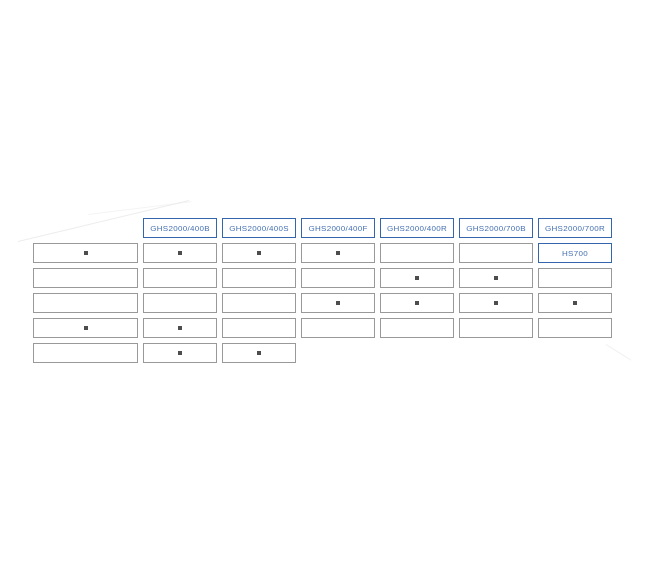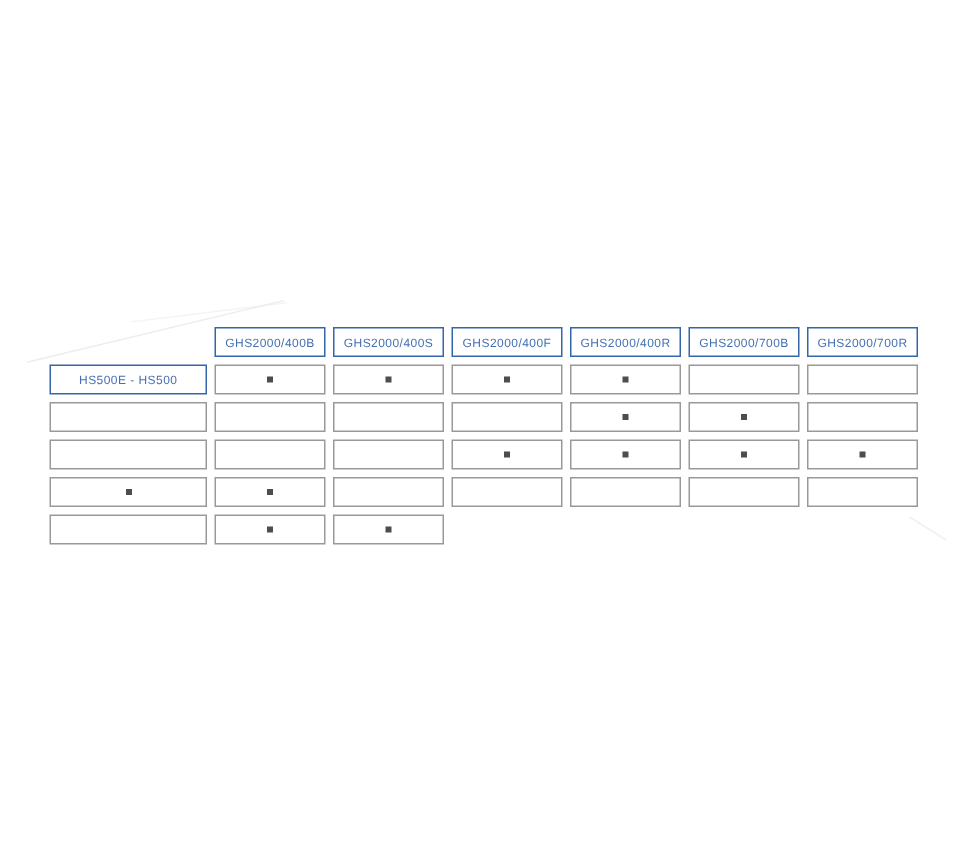--- a/index.html
+++ b/index.html
@@ -71,35 +71,35 @@
   <div class="swoosh s2" style="background: rgb(237, 237, 237);"></div>
   <div class="swoosh s3" style="background: rgb(237, 237, 237);"></div>
   <div id="matrix-table">
       <div class="corner"></div>
       <div class="col-header">GHS2000/400B</div>
       <div class="col-header">GHS2000/400S</div>
       <div class="col-header">GHS2000/400F</div>
       <div class="col-header">GHS2000/400R</div>
       <div class="col-header">GHS2000/700B</div>
       <div class="col-header">GHS2000/700R</div>
-      <div class="row-header">HS500E - HS500</div>
       <div class="cell">
         <div class="marker"></div>
       </div>
       <div class="cell">
         <div class="marker"></div>
       </div>
       <div class="cell">
         <div class="marker"></div>
       </div>
       <div class="cell">
         <div class="marker"></div>
       </div>
       <div class="cell"></div>
       <div class="cell"></div>
+      <div class="row-header">HS700</div>
       <div class="cell"></div>
       <div class="cell"></div>
       <div class="cell"></div>
       <div class="cell"></div>
       <div class="cell">
         <div class="marker"></div>
       </div>
       <div class="cell">
         <div class="marker"></div>
       </div>

